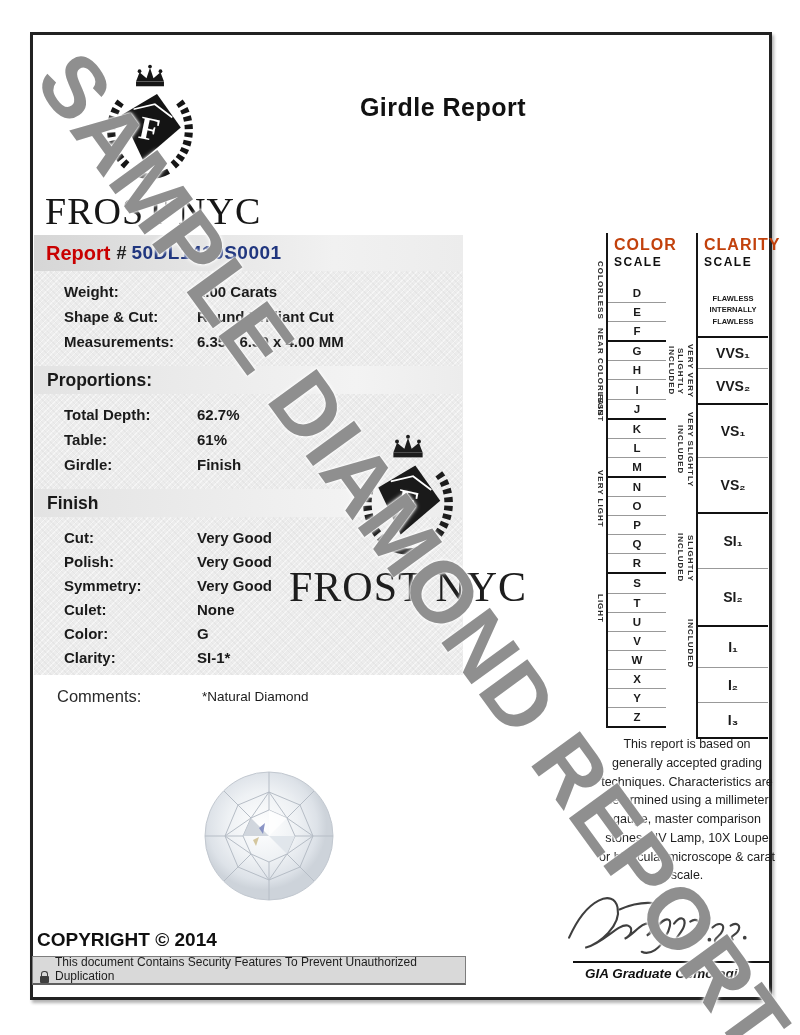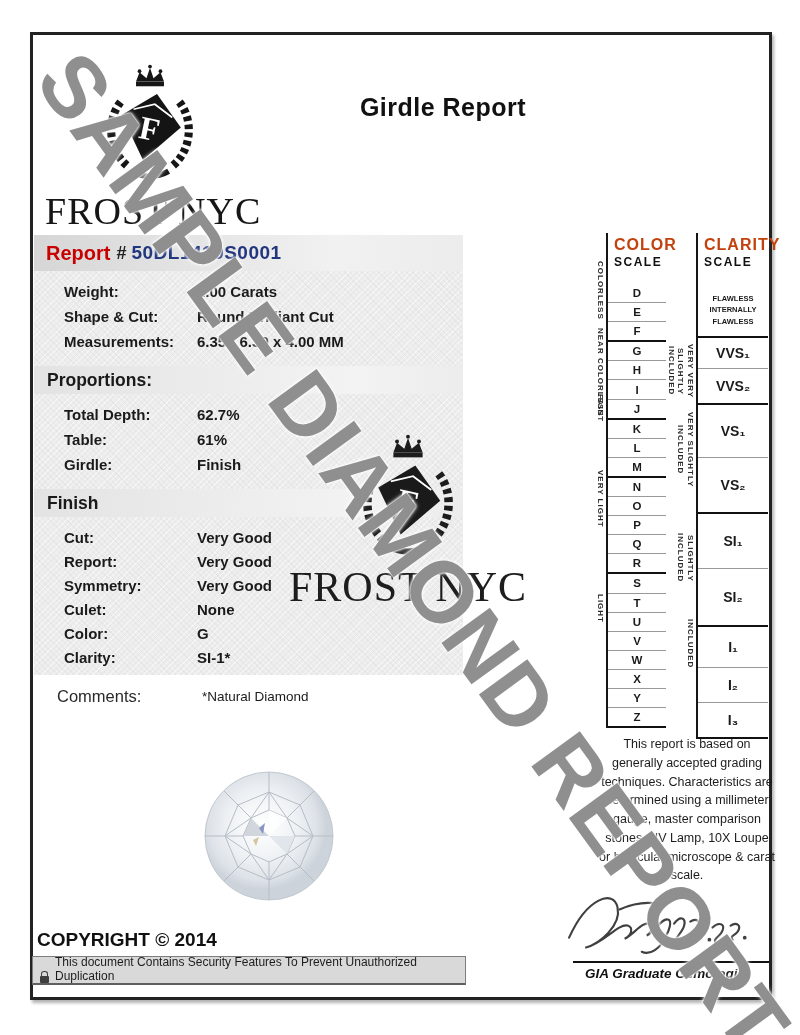--- a/index.html
+++ b/index.html
@@ -174,21 +174,21 @@
         </div>
 
       <div class="sec-head">Finish</div>
       <div class="rows finish-rows">
 
       <div class="row">
           <span class="lbl">Cut:</span>
           <span class="val">Very Good</span>
         </div>
           <div class="row">
-          <span class="lbl">Report:</span>
+          <span class="lbl">Polish:</span>
           <span class="val">Very Good</span>
         </div>
           <div class="row">
           <span class="lbl">Symmetry:</span>
           <span class="val">Very Good</span>
         </div>
           <div class="row">
           <span class="lbl">Culet:</span>
           <span class="val">None</span>
         </div>

